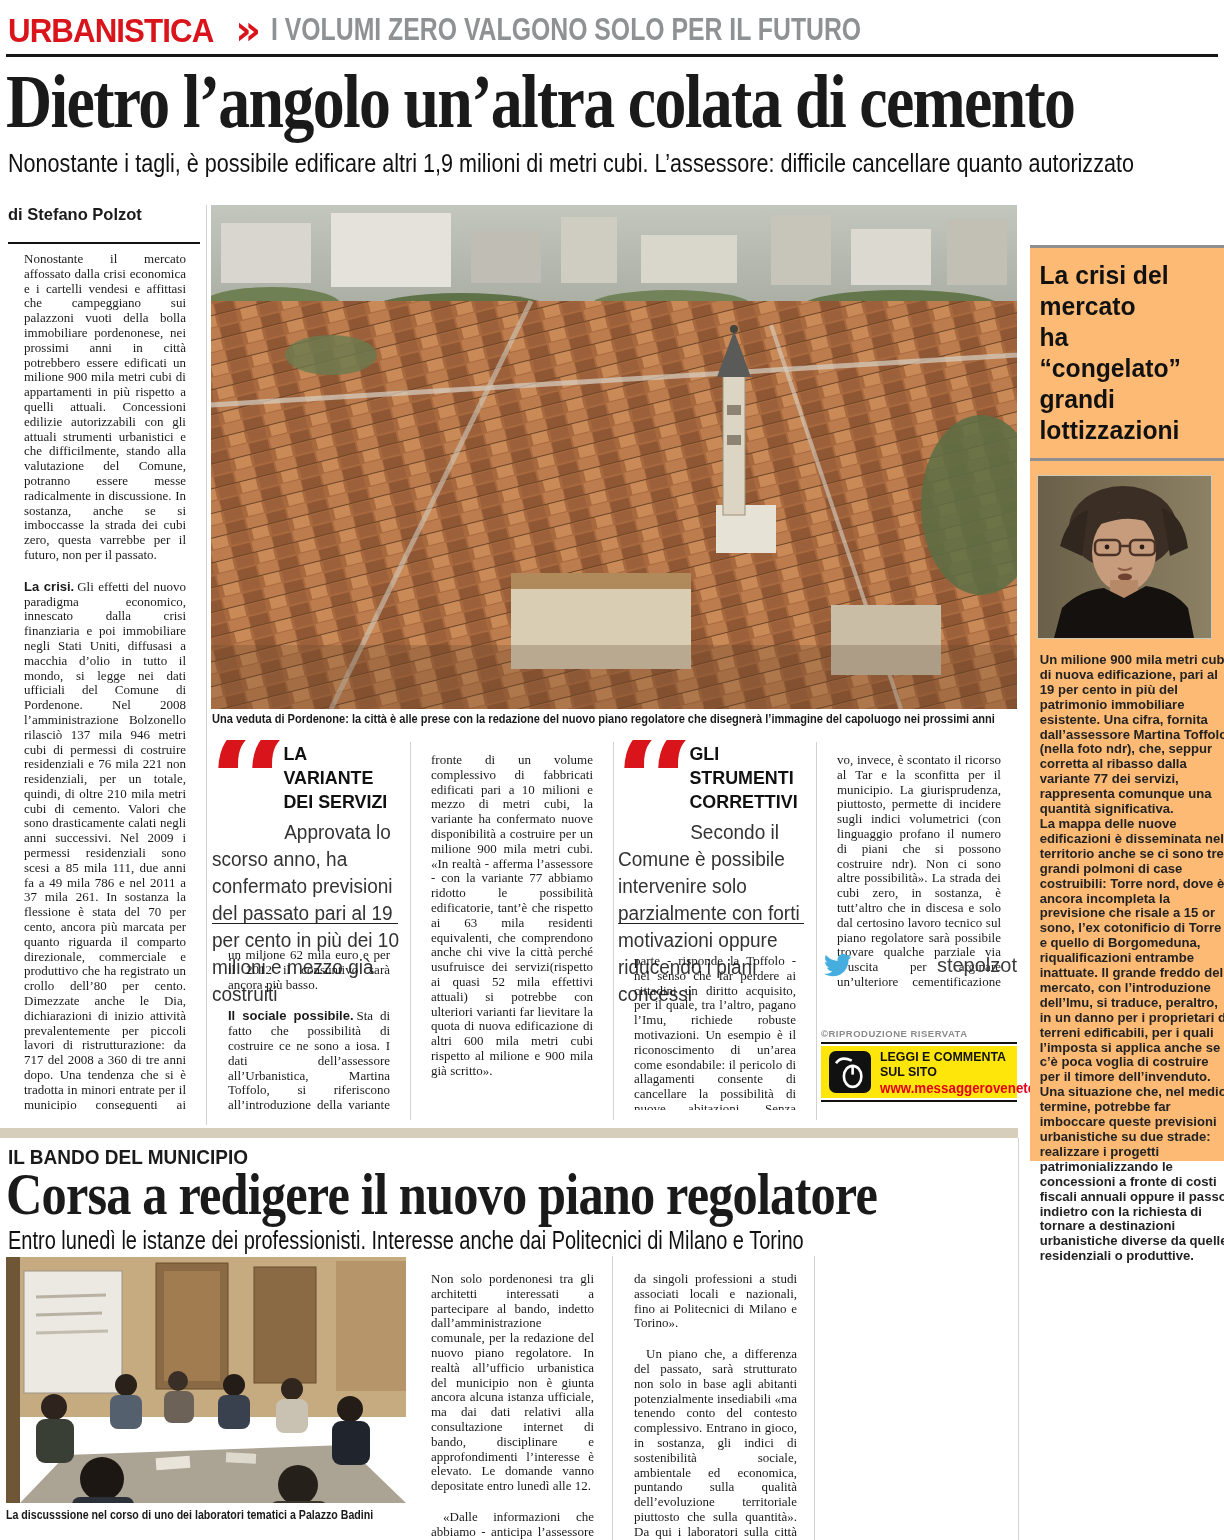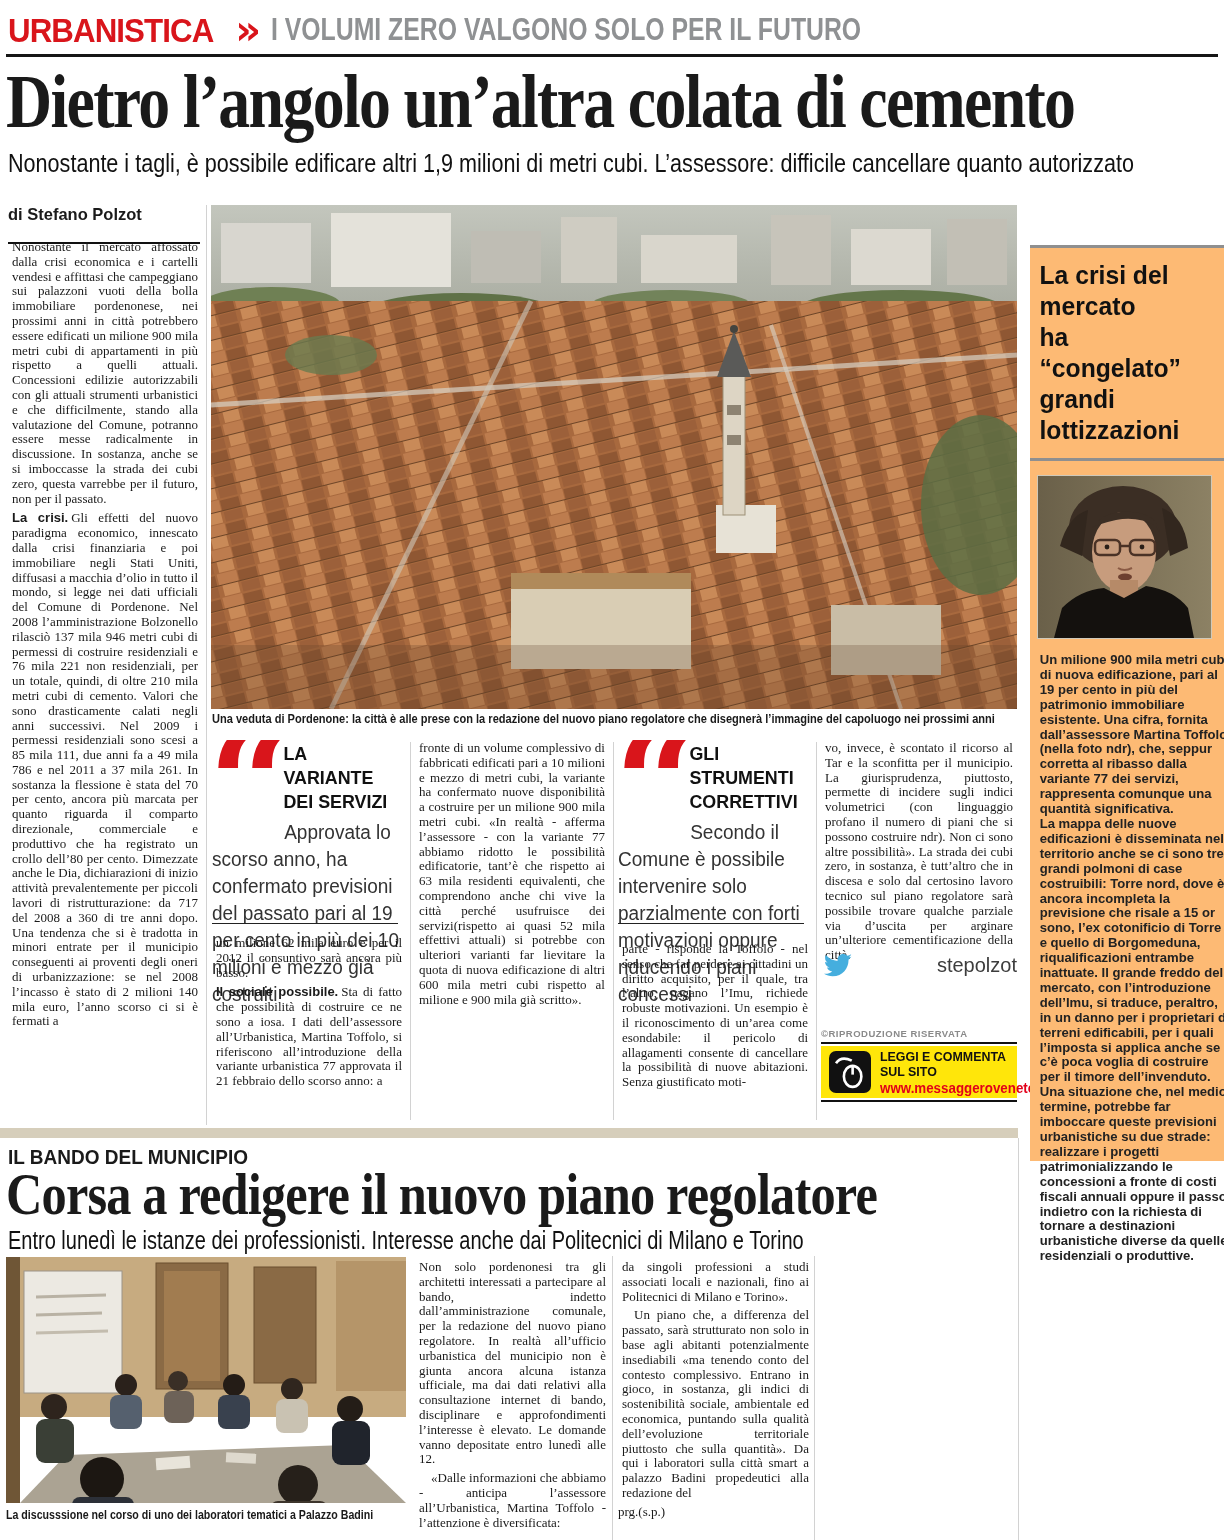--- a/index.html
+++ b/index.html
@@ -15,21 +15,21 @@
   .top-rule{position:absolute;left:6px;top:54px;width:1212px;border-top:3px solid #161616;}
   .headline{position:absolute;left:6px;top:58px;margin:0;font:700 76px "Liberation Serif", serif;letter-spacing:-2px;}
   .headline .nowrap{transform:scaleX(.84);}
   .subhead{position:absolute;left:8px;top:148px;margin:0;font:400 26px "Liberation Sans", sans-serif;color:#111;}
   .subhead .nowrap{transform:scaleX(.83);}
 
   
   .byline{position:absolute;left:8px;top:205px;width:192px;font:700 16.5px "Liberation Sans", sans-serif;
           border-bottom:2px solid #111;padding-bottom:18px;}
   .bodytext{font:400 13px/14.8px "Liberation Serif", serif;text-align:justify;hyphens:auto;}
-  .bodytext p{margin:4px;}
+  .bodytext p{margin:16px;}
   .leadin{font:700 13px "Liberation Sans", sans-serif;margin-right:3px;}
   .col1{position:absolute;left:8px;top:236px;width:194px;height:874px;overflow:hidden;}
   .col2b{position:absolute;left:212px;top:932px;width:194px;height:180px;overflow:hidden;}
   .col3{position:absolute;left:415px;top:737px;width:194px;height:372px;overflow:hidden;}
   .col4b{position:absolute;left:618px;top:938px;width:194px;height:172px;overflow:hidden;}
   .col5{position:absolute;left:821px;top:737px;width:196px;height:255px;overflow:hidden;}
 
   
   .main-photo{position:absolute;left:211px;top:205px;width:806px;height:504px;margin:0;overflow:hidden;}
   .main-caption{position:absolute;left:212px;top:711px;width:806px;font:700 13px "Liberation Sans", sans-serif;}

